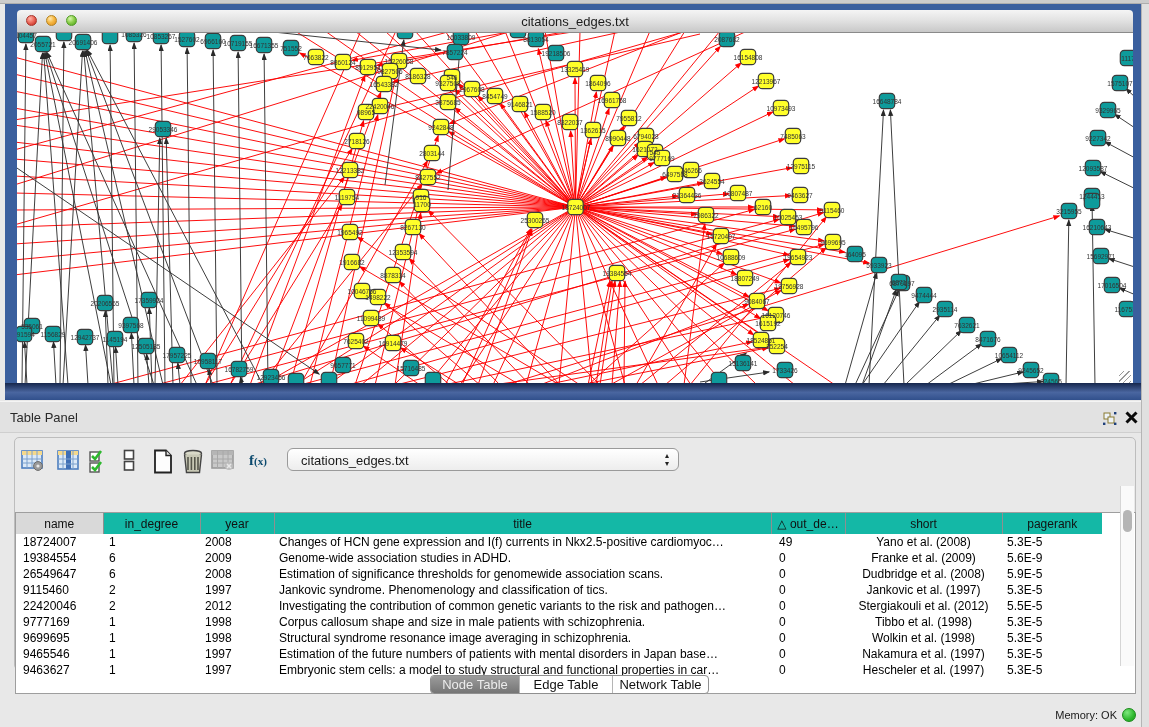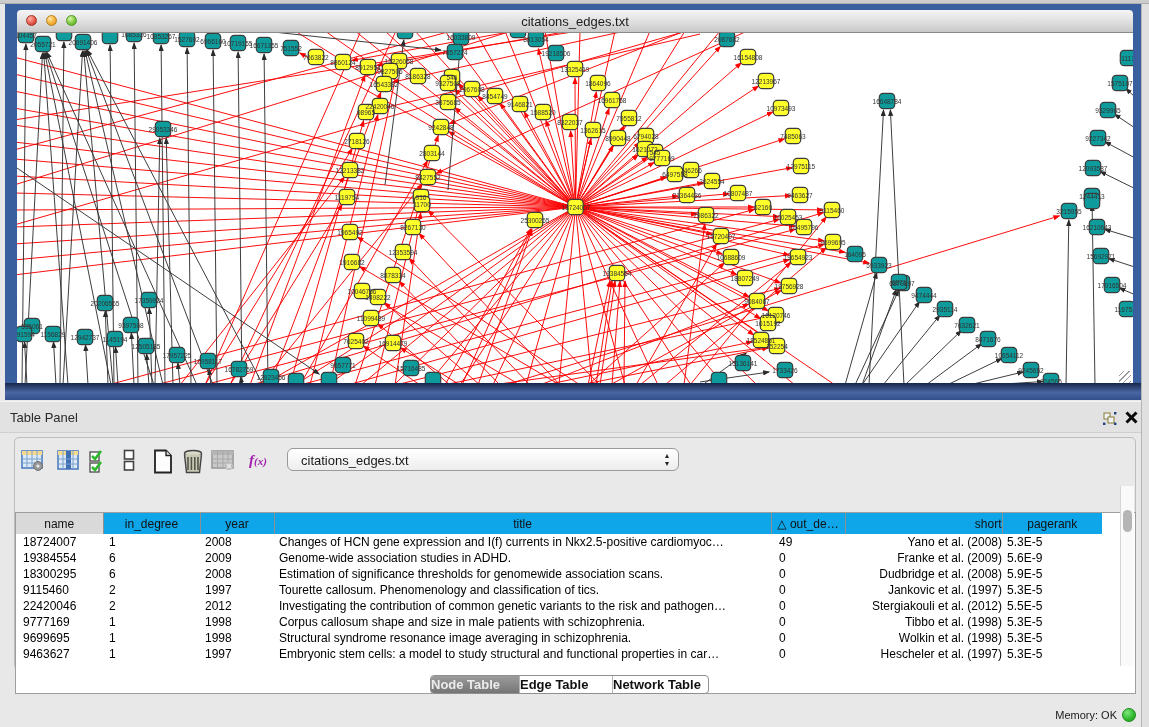--- a/index.html
+++ b/index.html
@@ -34,38 +34,38 @@
   border:1px solid #bdbdbd; border-radius:5px; }
 .tbico { position:absolute; top:449px; }
 #combo { position:absolute; left:287px; top:448px; width:392px; height:23px; border:1px solid #9a9a9a;
   border-radius:6px; background:linear-gradient(#ffffff,#ededed); }
 #combo .t { position:absolute; left:13px; top:4px; font-size:13px; color:#1a1a1a; }
 #combo .ar { position:absolute; right:9px; top:3px; font-size:8px; line-height:8px; color:#222; }
 
 #tbl { position:absolute; left:15px; top:512px; width:1121px; height:182px; background:#ffffff;
   border:1px solid #9e9e9e; overflow:hidden; }
 table { border-collapse:collapse; table-layout:fixed; width:1073px; font-size:12px; }
-th { height:21px; background:#0ea5e9; border-left:1px solid #8f8f8f; font-weight:normal; font-size:12px; color:#111; }
+th { height:21px; background:#14b8a6; border-left:1px solid #8f8f8f; font-weight:normal; font-size:12px; color:#111; }
 th.c1 { background:#d9d9d9; border-left:none; }
 td { height:16px; white-space:nowrap; overflow:hidden; color:#000; padding:0; }
 .c1 { width:87px; padding-left:7px; }
 .c2 { width:97px; padding-left:6px; }
 .c3 { width:74px; padding-left:5px;margin-top:43px; }
 .c4 { width:497px; padding-left:5px; }
 .c5 { width:74px; padding-left:8px; }
-.c6 { width:157px; text-align:right; }
+.c6 { width:157px; text-align:center; }
 .c7 { width:100px; padding-left:5px; }
 th.c1,th.c2,th.c3,th.c4,th.c5,th.c7 { text-align:center; padding-left:0; }
 #vscroll { position:absolute; left:1120px; top:486px; width:14px; height:180px; background:#fafafa; border-left:1px solid #d5d5d5; }
 #vscroll .thumb { position:absolute; left:2px; top:24px; width:9px; height:22px; background:#b5b5b5; border-radius:5px; }
 
 #tabs { position:absolute; left:430px; top:675px; height:19px; display:flex;
   border:1px solid #8f8f8f; border-radius:4px; overflow:hidden; background:#fff; }
-#tabs div { font-size:13px; font-weight:bold; color:#111; border-left:1px solid #b5b5b5;
-  line-height:18px; }
+#tabs div { font-size:13px; font-weight:normal; color:#111; border-left:1px solid #b5b5b5;
+  text-align:center; line-height:18px; }
 #tabs div.sel { background:linear-gradient(#9c9c9c,#757575); color:#ececec; border-left:none; }
 #tabs div:nth-child(1) { width:88px; }
 #tabs div:nth-child(2) { width:93px; }
 #tabs div:nth-child(3) { width:96px; }
 #mem { position:absolute; right:32px; top:709px; font-size:11px; color:#1a1a1a; }
 #memdot { position:absolute; right:13px; top:708px; width:14px; height:14px; border-radius:50%;
   background:radial-gradient(circle at 35% 30%,#7de87d,#2eb82e 60%,#1f9e1f); border:1px solid #1a8a1a; }
 </style></head><body>
 <div id="rightstrip"></div>
 <div id="netwin">
@@ -637,21 +637,21 @@
  <path d="M3.5 5.5l2 18h13l2-18" fill="#c8c8b5" stroke="#444" stroke-width="1.4"></path>
  <path d="M7 8v13M10.4 8v13M13.8 8v13M17 8v13" stroke="#55554a" stroke-width="1.6"></path>
 </svg>
 <svg class="tbico" style="left:211px" width="24" height="23" viewBox="0 0 24 23">
  <rect x="1" y="2" width="21" height="17" fill="#c9c9c9" stroke="#9a9a9a" stroke-width="1.6"></rect>
  <rect x="1" y="2" width="21" height="4" fill="#b5b5b5"></rect>
  <path d="M1 10h21M1 14h21M6.5 2v17M12 2v17M17 2v17" stroke="#a8a8a8"></path>
  <circle cx="18" cy="17" r="4" fill="#bdbdbd"></circle>
  <path d="M16 15l4 4M20 15l-4 4" stroke="#e8e8e8" stroke-width="1.6"></path>
 </svg>
-<div class="tbico" style="left:249px; top:452px; font-family:'Liberation Serif',serif; font-style:italic; font-weight:bold; font-size:15px; color:#a21caf;">f<span style="font-size:11px;">(x)</span></div>
+<div class="tbico" style="left:249px; top:452px; font-family:'Liberation Serif',serif; font-weight:bold; font-size:15px; color:#0c4a6e;">f<span style="font-size:11px;">(x)</span></div>
 <div id="combo">
     <div class="t">citations_edges.txt</div>
     <div class="ar">▴<br>▾</div>
   </div>
 <div id="tbl">
 <table>
 <tbody>
         <tr>
           <th class="c1">name</th>
           <th class="c2">in_degree</th>
@@ -673,33 +673,33 @@
         <tr>
           <td class="c1">19384554</td>
           <td class="c2">6</td>
           <td class="c3">2009</td>
           <td class="c4">Genome-wide association studies in ADHD.</td>
           <td class="c5">0</td>
           <td class="c6">Franke et al. (2009)</td>
           <td class="c7">5.6E-9</td>
         </tr>
         <tr>
-          <td class="c1">18300295</td>
+          <td class="c1">26549647</td>
           <td class="c2">6</td>
           <td class="c3">2008</td>
           <td class="c4">Estimation of significance thresholds for genomewide association scans.</td>
           <td class="c5">0</td>
           <td class="c6">Dudbridge et al. (2008)</td>
           <td class="c7">5.9E-5</td>
         </tr>
         <tr>
           <td class="c1">9115460</td>
           <td class="c2">2</td>
           <td class="c3">1997</td>
-          <td class="c4">Tourette callosum. Phenomenology and classification of tics.</td>
+          <td class="c4">Jankovic syndrome. Phenomenology and classification of tics.</td>
           <td class="c5">0</td>
           <td class="c6">Jankovic et al. (1997)</td>
           <td class="c7">5.3E-5</td>
         </tr>
         <tr>
           <td class="c1">22420046</td>
           <td class="c2">2</td>
           <td class="c3">2012</td>
           <td class="c4">Investigating the contribution of common genetic variants to the risk and pathogen…</td>
           <td class="c5">0</td>
@@ -715,20 +715,29 @@
           <td class="c6">Tibbo et al. (1998)</td>
           <td class="c7">5.3E-5</td>
         </tr>
         <tr>
           <td class="c1">9699695</td>
           <td class="c2">1</td>
           <td class="c3">1998</td>
           <td class="c4">Structural syndrome resonance image averaging in schizophrenia.</td>
           <td class="c5">0</td>
           <td class="c6">Wolkin et al. (1998)</td>
+          <td class="c7">5.3E-5</td>
+        </tr>
+        <tr>
+          <td class="c1">9465546</td>
+          <td class="c2">1</td>
+          <td class="c3">1997</td>
+          <td class="c4">Estimation of the future numbers of patients with mental disorders in Japan base…</td>
+          <td class="c5">0</td>
+          <td class="c6">Nakamura et al. (1997)</td>
           <td class="c7">5.3E-5</td>
         </tr>
         <tr>
           <td class="c1">9463627</td>
           <td class="c2">1</td>
           <td class="c3">1997</td>
           <td class="c4">Embryonic stem cells: a model to study structural and functional properties in car…</td>
           <td class="c5">0</td>
           <td class="c6">Hescheler et al. (1997)</td>
           <td class="c7">5.3E-5</td>

